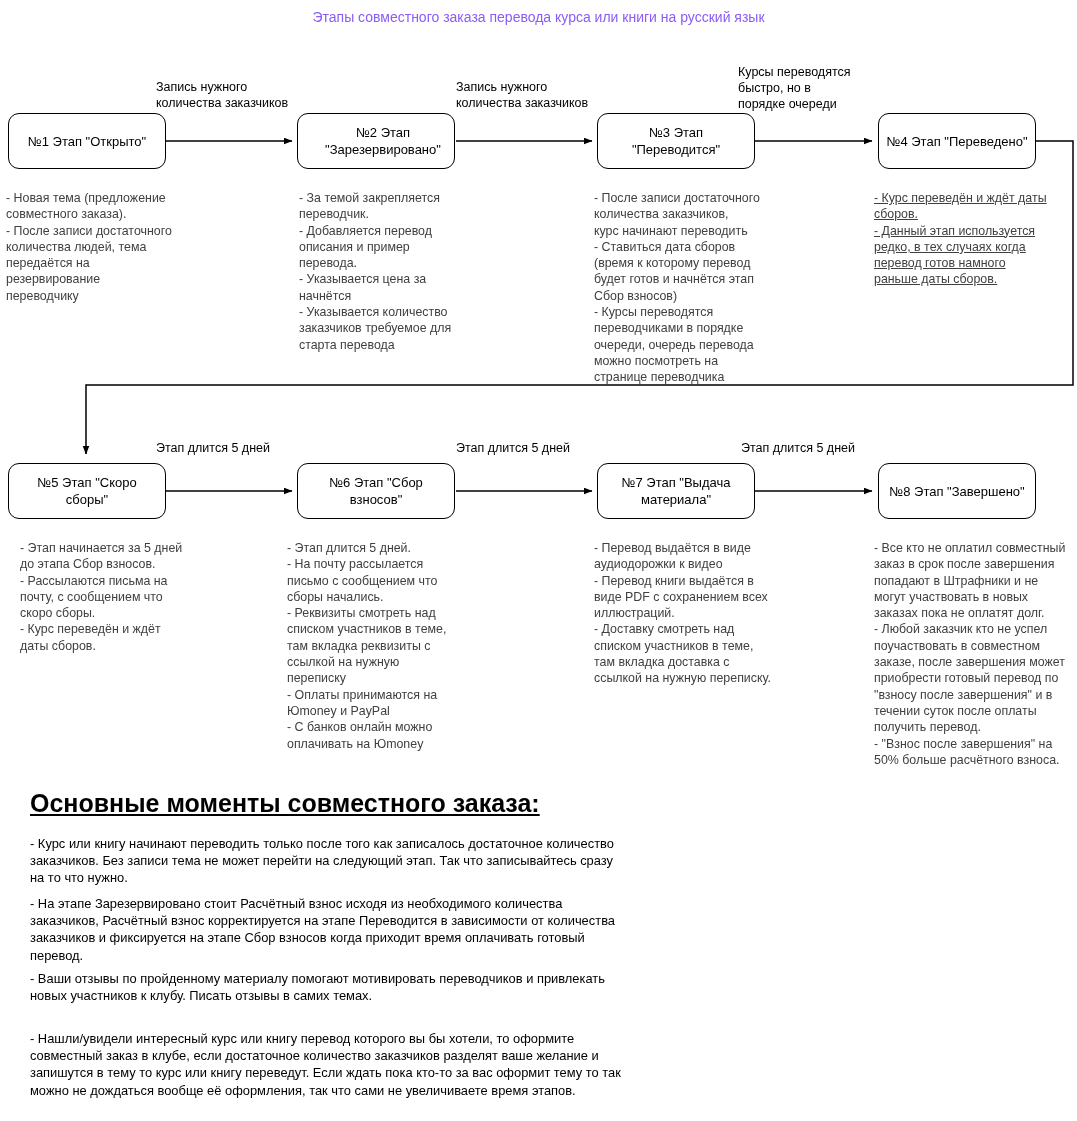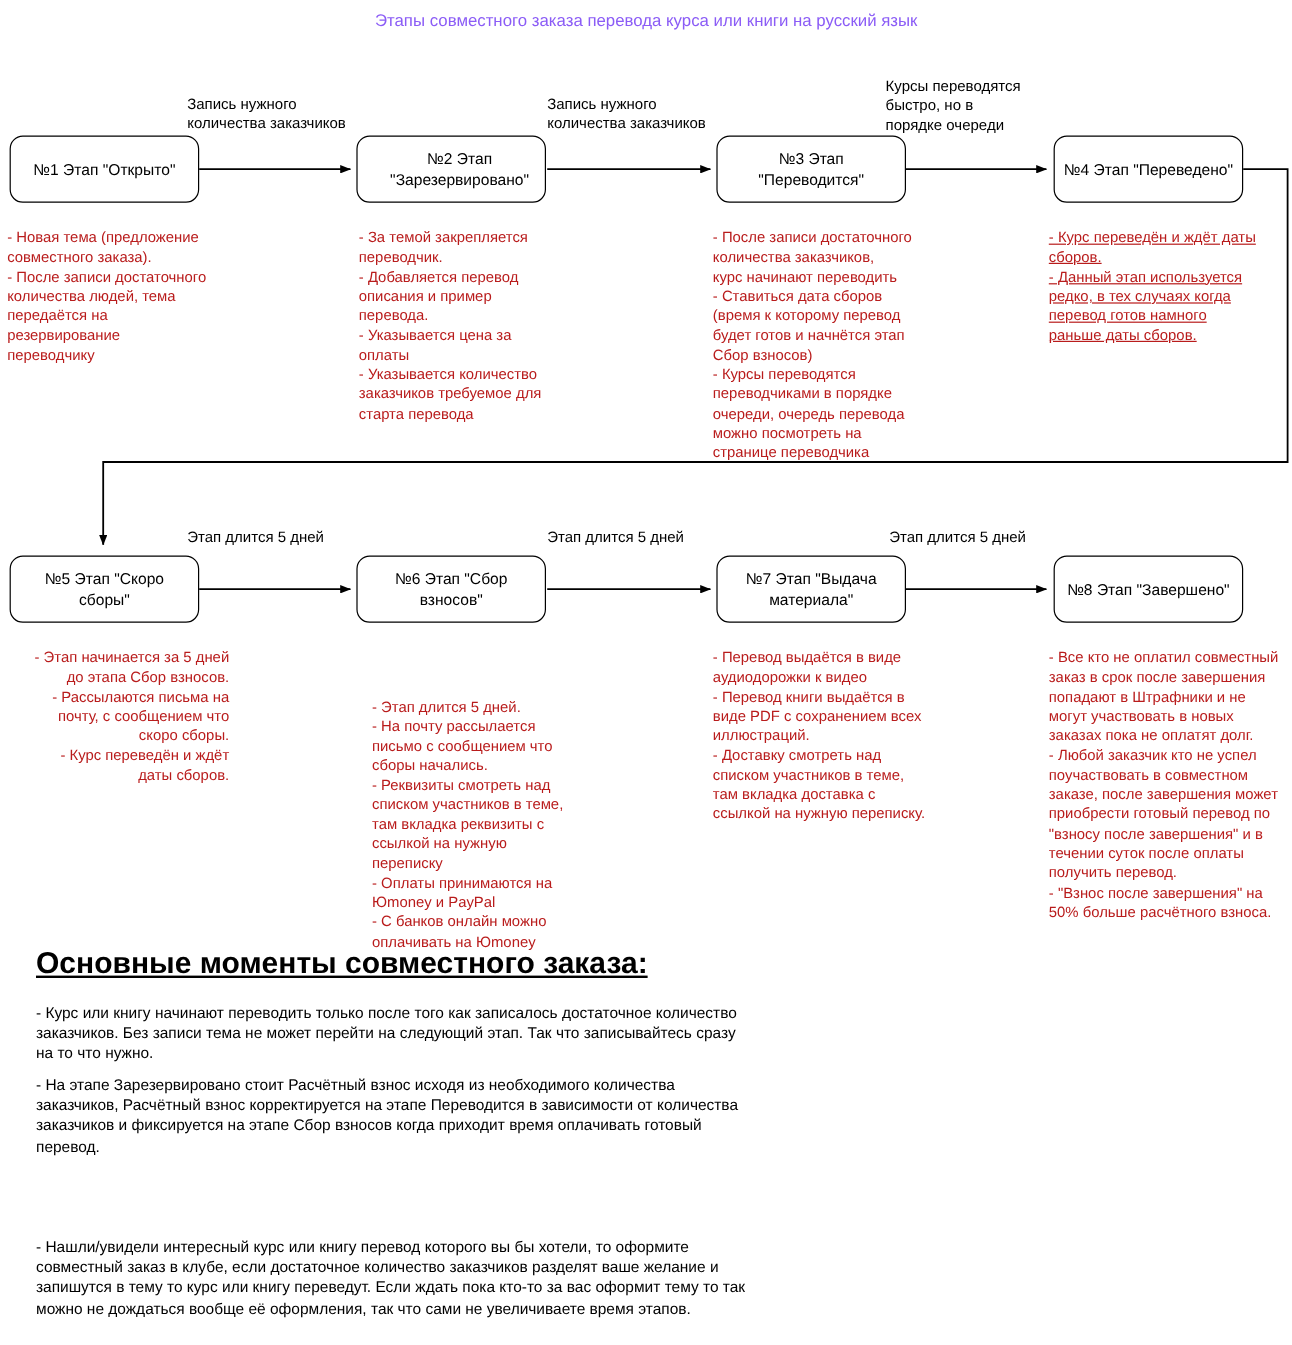--- a/index.html
+++ b/index.html
@@ -65,21 +65,21 @@
     text-align: left;
     font-size: 12.5px;
     line-height: 16px;
     color: #000;
   }
 
   .note {
     position: absolute;
     font-size: 12.4px;
     line-height: 16.3px;
-    color: #b91c1c;
+    color: #404040;
     white-space: pre-line;
   }
 
   .section-heading {
     position: absolute;
     left: 30px;
     top: 788px;
     font-size: 25px;
     font-weight: bold;
     line-height: 30px;
@@ -155,21 +155,21 @@
 передаётся на
 резервирование
 переводчику</div>
 
   <div class="note" style="left:299px; top:190px; width:175px;">- За темой закрепляется
 переводчик.
 - Добавляется перевод
 описания и пример
 перевода.
 - Указывается цена за
-оплаты
+начнётся
 - Указывается количество
 заказчиков требуемое для
 старта перевода</div>
 
   <div class="note" style="left:594px; top:190px; width:195px;">- После записи достаточного
 количества заказчиков,
 курс начинают переводить
 - Ставиться дата сборов
 (время к которому перевод
 будет готов и начнётся этап
@@ -203,29 +203,29 @@
   <div class="node" style="left:878px; top:463px; width:158px; height:56px;">
     <span>№8 Этап  "Завершено"</span>
   </div>
 
   <div class="edge-label" style="left:156px; top:440px; width:150px;">Этап длится 5 дней</div>
 
   <div class="edge-label" style="left:456px; top:440px; width:150px;">Этап длится 5 дней</div>
 
   <div class="edge-label" style="left:741px; top:440px; width:150px;">Этап длится 5 дней</div>
 
-  <div class="note" style="left:6px; top:540px; width:185px;text-align:right;">- Этап начинается за 5 дней
+  <div class="note" style="left:20px; top:540px; width:185px;">- Этап начинается за 5 дней
 до этапа Сбор взносов.
 - Рассылаются письма на
 почту, с сообщением что
 скоро сборы.
 - Курс переведён и ждёт
 даты сборов.</div>
 
-  <div class="note" style="left:310px; top:540px; width:180px;margin-top:41px;">- Этап длится 5 дней.
+  <div class="note" style="left:287px; top:540px; width:180px;">- Этап длится 5 дней.
 - На почту рассылается
 письмо с сообщением что
 сборы начались.
 - Реквизиты смотреть над
 списком участников в теме,
 там вкладка реквизиты с
 ссылкой на нужную
 переписку
 - Оплаты принимаются на
 Юmoney и PayPal
@@ -256,16 +256,17 @@
 получить перевод.
 - "Взнос после завершения" на
 50% больше расчётного взноса.</div>
 
   <div class="section-heading">Основные моменты совместного заказа:</div>
 
   <div class="body-para" style="top:835px;">- Курс или книгу начинают переводить только после того как записалось достаточное количество заказчиков. Без записи тема не может перейти на следующий этап. Так что записывайтесь сразу на то что нужно.</div>
 
   <div class="body-para" style="top:895px;">- На этапе Зарезервировано стоит Расчётный взнос исходя из необходимого количества заказчиков, Расчётный взнос корректируется на этапе Переводится в зависимости от количества заказчиков и фиксируется на этапе Сбор взносов когда приходит время оплачивать готовый перевод.</div>
 
+  <div class="body-para" style="top:970px;">- Ваши отзывы по пройденному материалу помогают мотивировать переводчиков и привлекать новых участников к клубу. Писать отзывы в самих темах.</div>
 
   <div class="body-para" style="top:1030px;">- Нашли/увидели интересный курс или книгу перевод которого вы бы хотели, то оформите совместный заказ в клубе, если достаточное количество заказчиков разделят ваше желание и запишутся в тему то курс или книгу переведут. Если ждать пока кто-то за вас оформит тему то так можно не дождаться вообще её оформления, так что сами не увеличиваете время этапов.</div>
 
 </div>
 
 </body></html>

